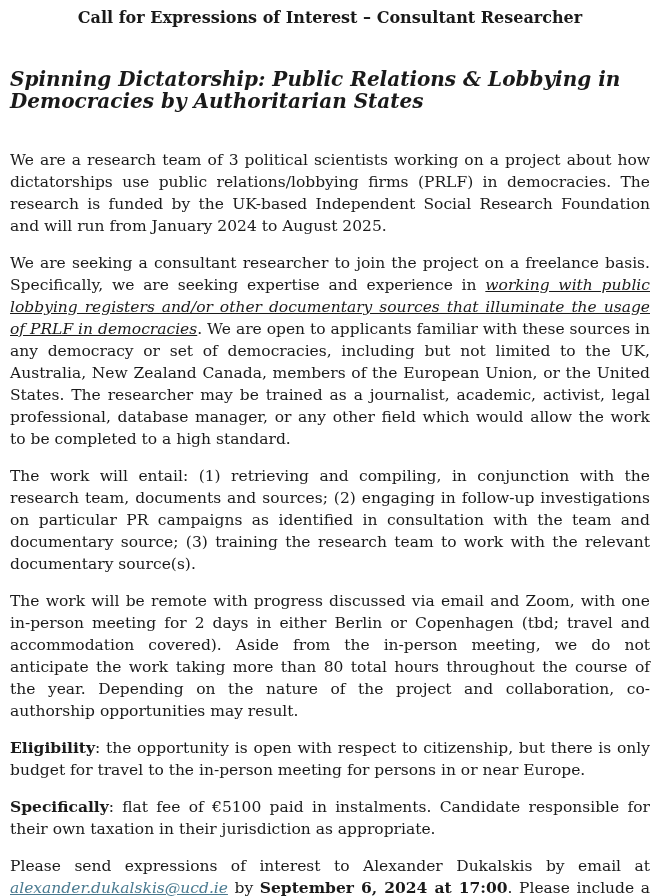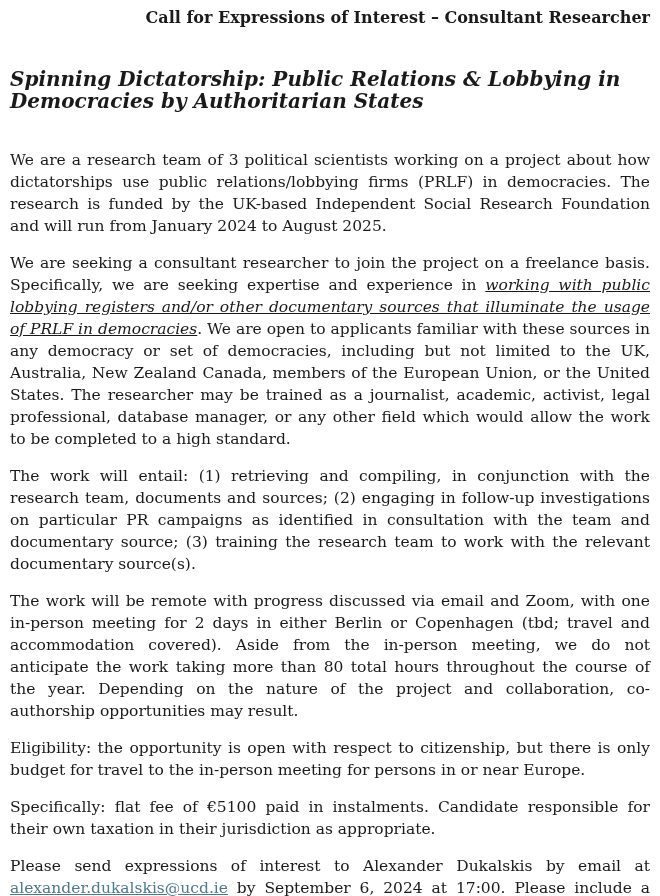--- a/index.html
+++ b/index.html
@@ -16,21 +16,21 @@
   }
   .page {
     padding: 8px 10px 0 10px;
     box-sizing: border-box;
     width: 660px;
   }
   .doc-title {
     font-size: 16px;
     line-height: 20px;
     font-weight: bold;
-    text-align: right;
+    text-align: center;
     margin: 0;
   }
   .doc-subtitle {
     font-size: 20px;
     line-height: 22px;
     font-weight: bold;
     font-style: italic;
     text-align: left;
     margin: 40px 0 0 0;
   }
@@ -41,26 +41,27 @@
     margin: 15px 0 0 0;
   }
   p.para.first {
     margin-top: 37px;
   }
   .run-italic-underline {
     font-style: italic;
     text-decoration: underline;
   }
   .run-bold {
-    font-weight: normal;
+    font-weight: bold;
   }
   a.email-link {
     color: #4a7a90;
     text-decoration: underline;
     cursor: pointer;
+    font-style: italic;
   }
 </style>
 </head>
 <body>
 
 <div class="page">
 
   <h1 class="doc-title">Call for Expressions of Interest – Consultant Researcher</h1>
 
   <h2 class="doc-subtitle">Spinning Dictatorship: Public Relations &amp; Lobbying in Democracies by Authoritarian States</h2>

